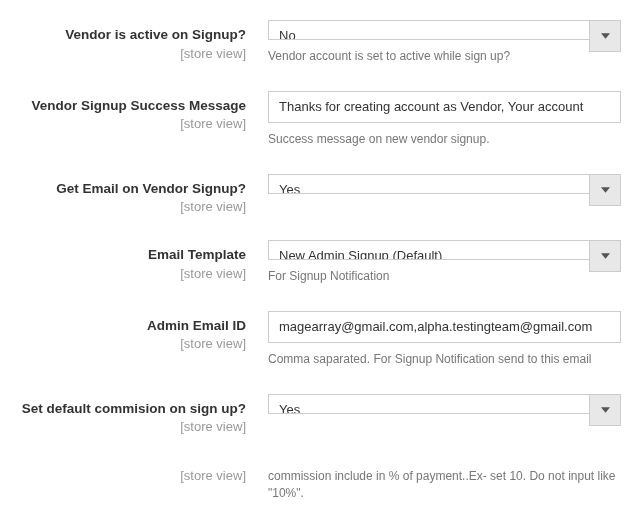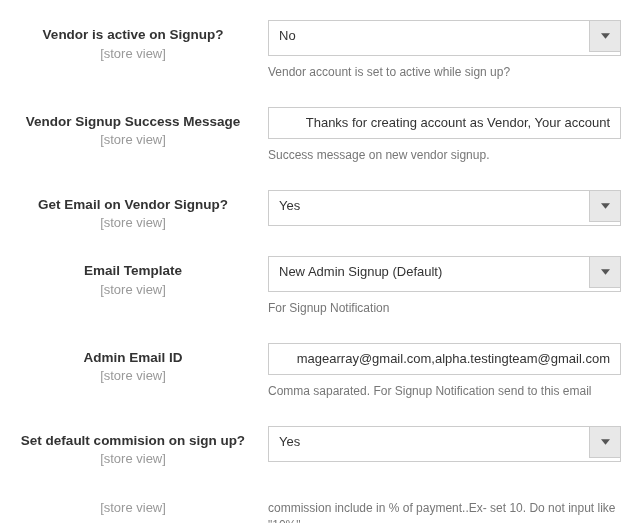--- a/index.html
+++ b/index.html
@@ -11,21 +11,21 @@
       padding: 20px 20px 20px 20px;
       width: 641px;
     }
     .field-row {
       display: flex;
       align-items: flex-start;
       margin-bottom: 26px;
     }
     .label-col {
       width: 248px;
-      text-align: center;
+      text-align: right;
       padding-right: 22px;
       padding-top: 6px;
     }
     .label-main {
       font-size: 13.5px;
       color: #333;
       font-weight: 600;
       line-height: 1.3;
     }
     .label-scope {
@@ -46,29 +46,28 @@
       color: #333;
       padding: 0 10px;
       line-height: 30px;
       font-family: inherit;
     }
     .text-box {
       outline: none;
       white-space: nowrap;
       overflow: hidden;
       text-overflow: clip;
-      text-align: right;
     }
     .select-wrapper {
       position: relative;
       width: 100%;
     }
     .select-display {
       width: 100%;
-      height: 36px;
+      height: 20px;
       border: 1px solid #ccc;
       background: #fff;
       font-size: 13px;
       color: #333;
       padding: 0 40px 0 10px;
       line-height: 30px;
       white-space: nowrap;
       overflow: hidden;
     }
     .select-arrow {

